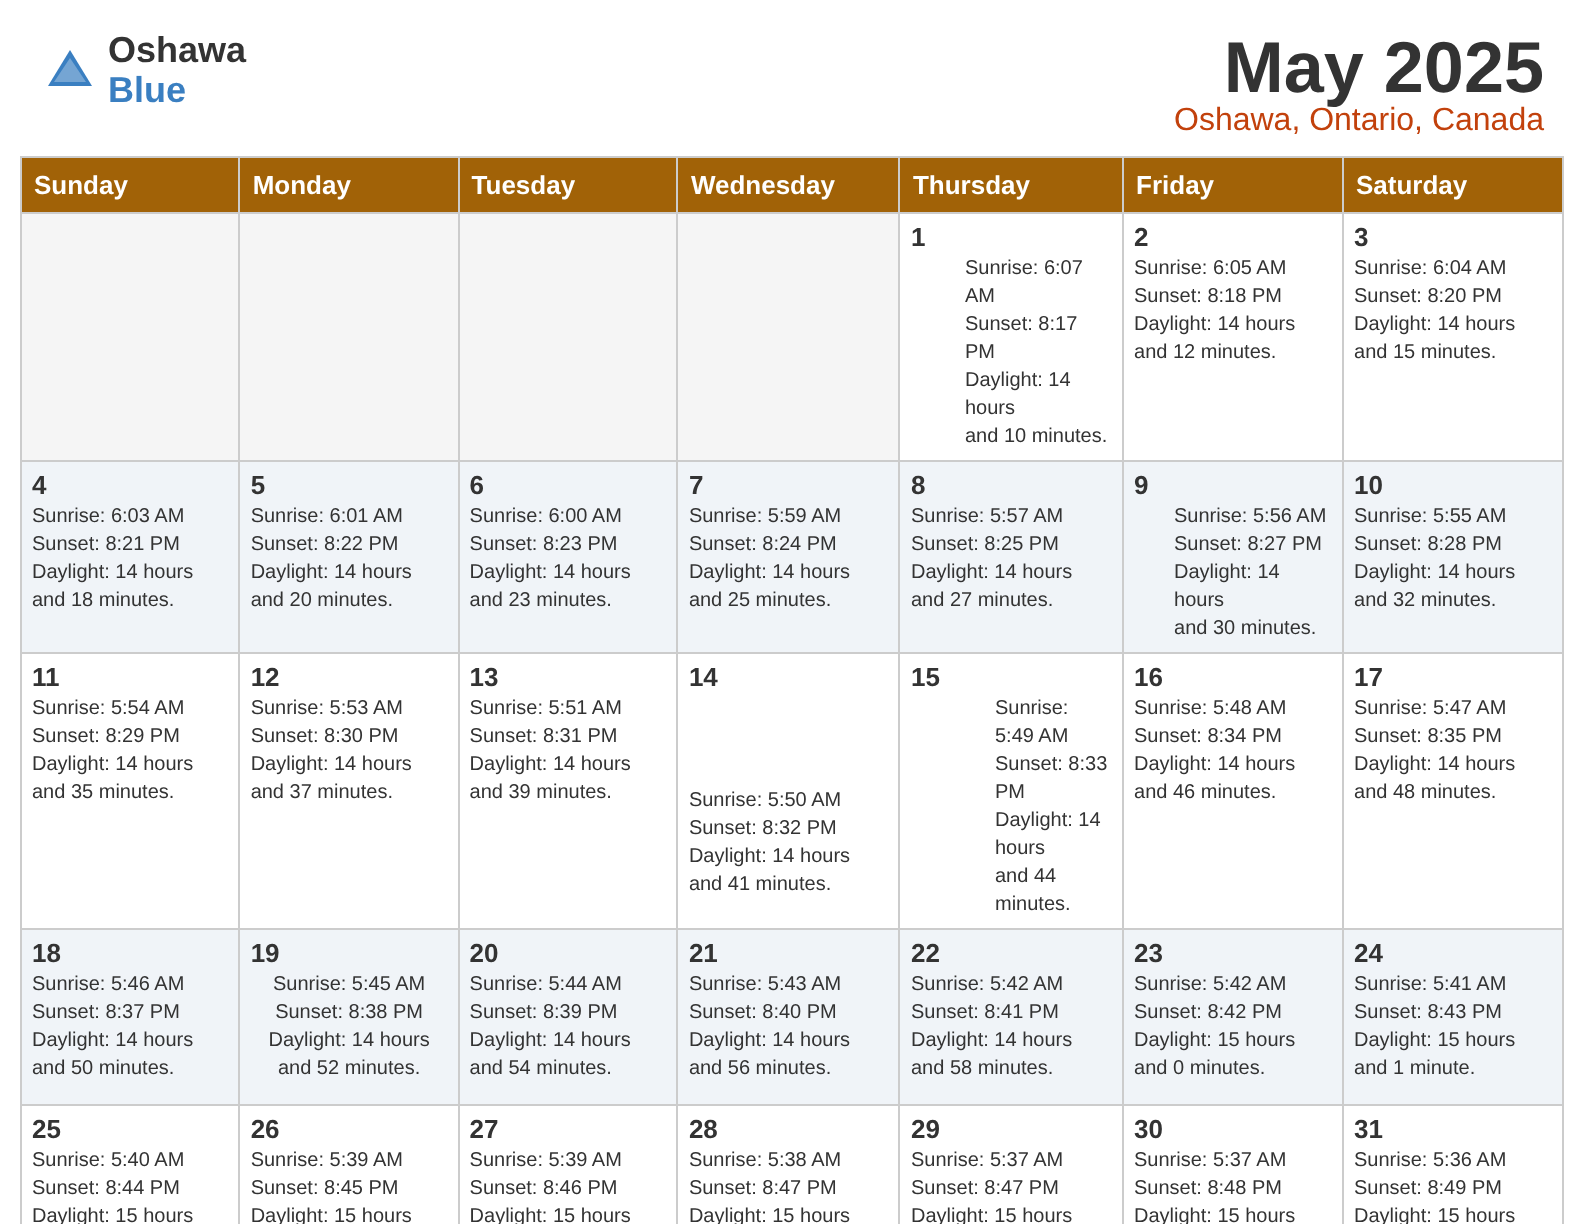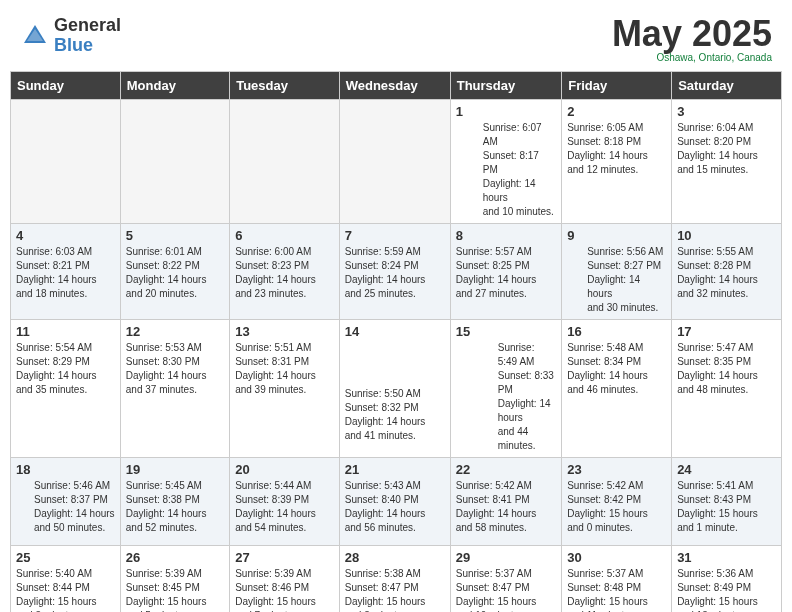--- a/index.html
+++ b/index.html
@@ -43,32 +43,32 @@
       text-align: right;
     }
     .month-title {
       font-size: 36px;
       font-weight: bold;
       color: #333;
       line-height: 1;
       text-align: right;
     }
     .location {
-      font-size: 10px;
-      color: #15803d;
+      font-size: 16px;
+      color: #c2410c;
     }
     .calendar-wrapper {
       padding: 0 10px 10px 10px;
     }
     table {
       width: 100%;
       border-collapse: collapse;
     }
     .day-header {
-      background-color: #404040;
+      background-color: #a16207;
       color: #fff;
       font-size: 13px;
       font-weight: bold;
       padding: 6px 6px;
       text-align: left;
       border: 1px solid #ccc;
     }
     .day-cell {
       vertical-align: top;
       border: 1px solid #ccc;
@@ -105,21 +105,21 @@
 </head>
 <body>
 
 <div class="header">
   <div class="logo">
     <svg class="logo-icon" viewBox="0 0 30 30">
       <polygon points="15,4 26,22 4,22" fill="#3a7fc1"></polygon>
       <polygon points="15,8 23,20 7,20" fill="#fff" opacity="0.3"></polygon>
     </svg>
     <div class="logo-text">
-      <span class="logo-general">General</span>
+      <span class="logo-general">Oshawa</span>
       <span class="logo-blue">Blue</span>
     </div>
   </div>
   <div class="title-block">
     <div class="month-title">May 2025</div>
     <div class="location">Oshawa, Ontario, Canada</div>
   </div>
 </div>
 
 <div class="calendar-wrapper">
@@ -263,28 +263,28 @@
             <div class="day-num">17</div>
             <div class="day-info" style="white-space: pre-line;">Sunrise: 5:47 AM
 Sunset: 8:35 PM
 Daylight: 14 hours
 and 48 minutes.</div>
           </td>
         </tr>
         <tr>
           <td class="day-cell alt-row">
             <div class="day-num">18</div>
-            <div class="day-info" style="white-space: pre-line; margin-left: 18px;">Sunrise: 5:46 AM
+            <div class="day-info" style="white-space: pre-line;">Sunrise: 5:46 AM
 Sunset: 8:37 PM
 Daylight: 14 hours
 and 50 minutes.</div>
           </td>
           <td class="day-cell alt-row">
             <div class="day-num">19</div>
-            <div class="day-info" style="white-space: pre-line;">Sunrise: 5:45 AM
+            <div class="day-info" style="white-space: pre-line; text-align: center;">Sunrise: 5:45 AM
 Sunset: 8:38 PM
 Daylight: 14 hours
 and 52 minutes.</div>
           </td>
           <td class="day-cell alt-row">
             <div class="day-num">20</div>
             <div class="day-info" style="white-space: pre-line;">Sunrise: 5:44 AM
 Sunset: 8:39 PM
 Daylight: 14 hours
 and 54 minutes.</div>

